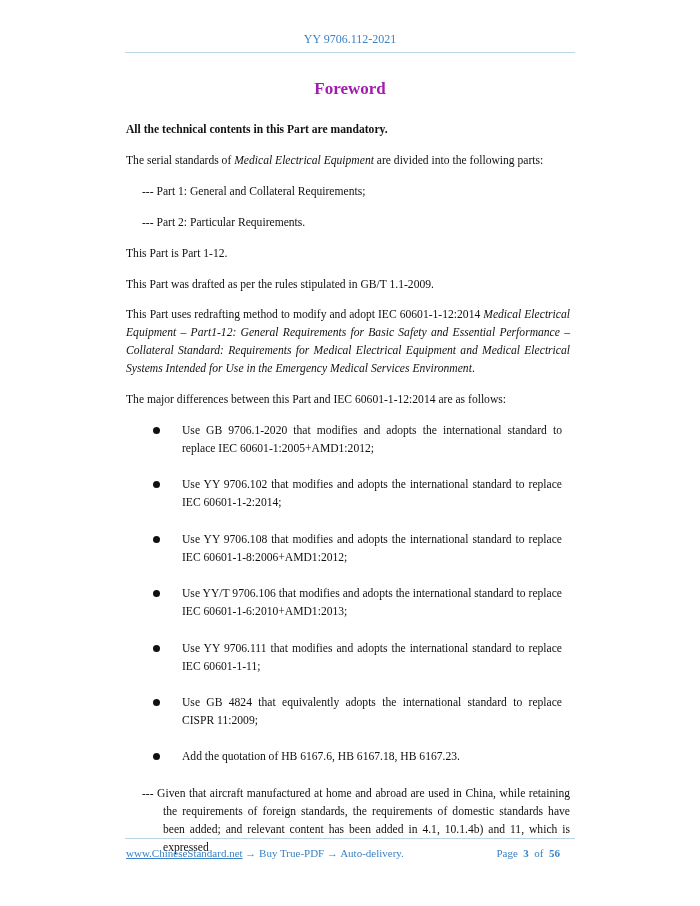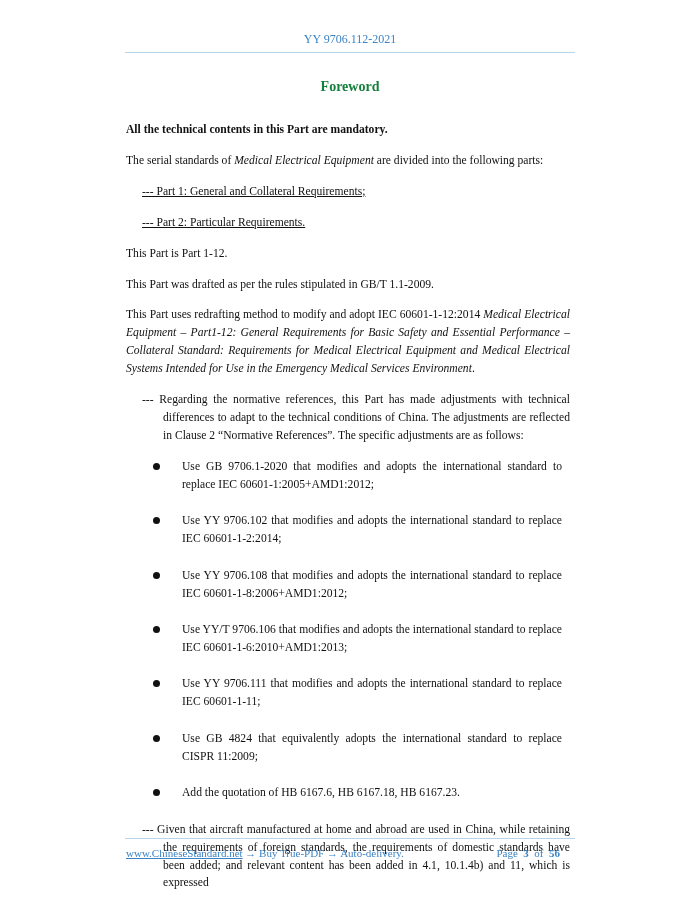--- a/index.html
+++ b/index.html
@@ -38,40 +38,39 @@
       background: #b9d5ea;
     }
     .rule.top { top: 52px; }
     .rule.bottom { top: 838px; }
     .doc-title {
       position: absolute;
       top: 79px;
       left: 0;
       width: 700px;
       text-align: center;
-      font-size: 14px;
+      font-size: 17px;
       font-weight: bold;
-      color: #15803d;
+      color: #a21caf;
     }
     .body {
       position: absolute;
       top: 121px;
       left: 126px;
       width: 448px;
       font-size: 11.6px;
       line-height: 17.9px;
     }
     .body p {
       margin: 0 4px 13px 0;
     }
     .bold { font-weight: bold; }
     .justify { text-align: justify; }
     .dash-item {
       padding-left: 16px;
-      text-decoration: underline;
     }
     .dash-long {
       padding-left: 37px;
       text-indent: -21px;
       text-align: justify;
       margin-left: 0;
     }
     .bullets {
       list-style: none;
       margin: 0 12px 13px 0;
@@ -130,22 +129,22 @@
 
     <p class="dash-item">--- Part 1: General and Collateral Requirements;</p>
     <p class="dash-item">--- Part 2: Particular Requirements.</p>
 
     <p>This Part is Part 1-12.</p>
 
     <p>This Part was drafted as per the rules stipulated in GB/T 1.1-2009.</p>
 
     <p class="justify"><span>This Part uses redrafting method to modify and adopt IEC 60601-1-12:2014 </span><i>Medical Electrical Equipment – Part1-12: General Requirements for Basic Safety and Essential Performance – Collateral Standard: Requirements for Medical Electrical Equipment and Medical Electrical Systems Intended for Use in the Emergency Medical Services Environment</i><span>.</span></p>
 
+    <p>The major differences between this Part and IEC 60601-1-12:2014 are as follows:</p>
 
-    <p class="dash-long">--- Regarding the normative references, this Part has made adjustments with technical differences to adapt to the technical conditions of China. The adjustments are reflected in Clause 2 “Normative References”. The specific adjustments are as follows:</p>
 
     <ul class="bullets">
       <li><span class="bullet"></span><span>Use GB 9706.1-2020 that modifies and adopts the international standard to replace IEC 60601-1:2005+AMD1:2012;</span></li>
       <li><span class="bullet"></span><span>Use YY 9706.102 that modifies and adopts the international standard to replace IEC 60601-1-2:2014;</span></li>
       <li><span class="bullet"></span><span>Use YY 9706.108 that modifies and adopts the international standard to replace IEC 60601-1-8:2006+AMD1:2012;</span></li>
       <li><span class="bullet"></span><span>Use YY/T 9706.106 that modifies and adopts the international standard to replace IEC 60601-1-6:2010+AMD1:2013;</span></li>
       <li><span class="bullet"></span><span>Use YY 9706.111 that modifies and adopts the international standard to replace IEC 60601-1-11;</span></li>
       <li><span class="bullet"></span><span>Use GB 4824 that equivalently adopts the international standard to replace CISPR 11:2009;</span></li>
       <li><span class="bullet"></span><span>Add the quotation of HB 6167.6, HB 6167.18, HB 6167.23.</span></li>
     </ul>

